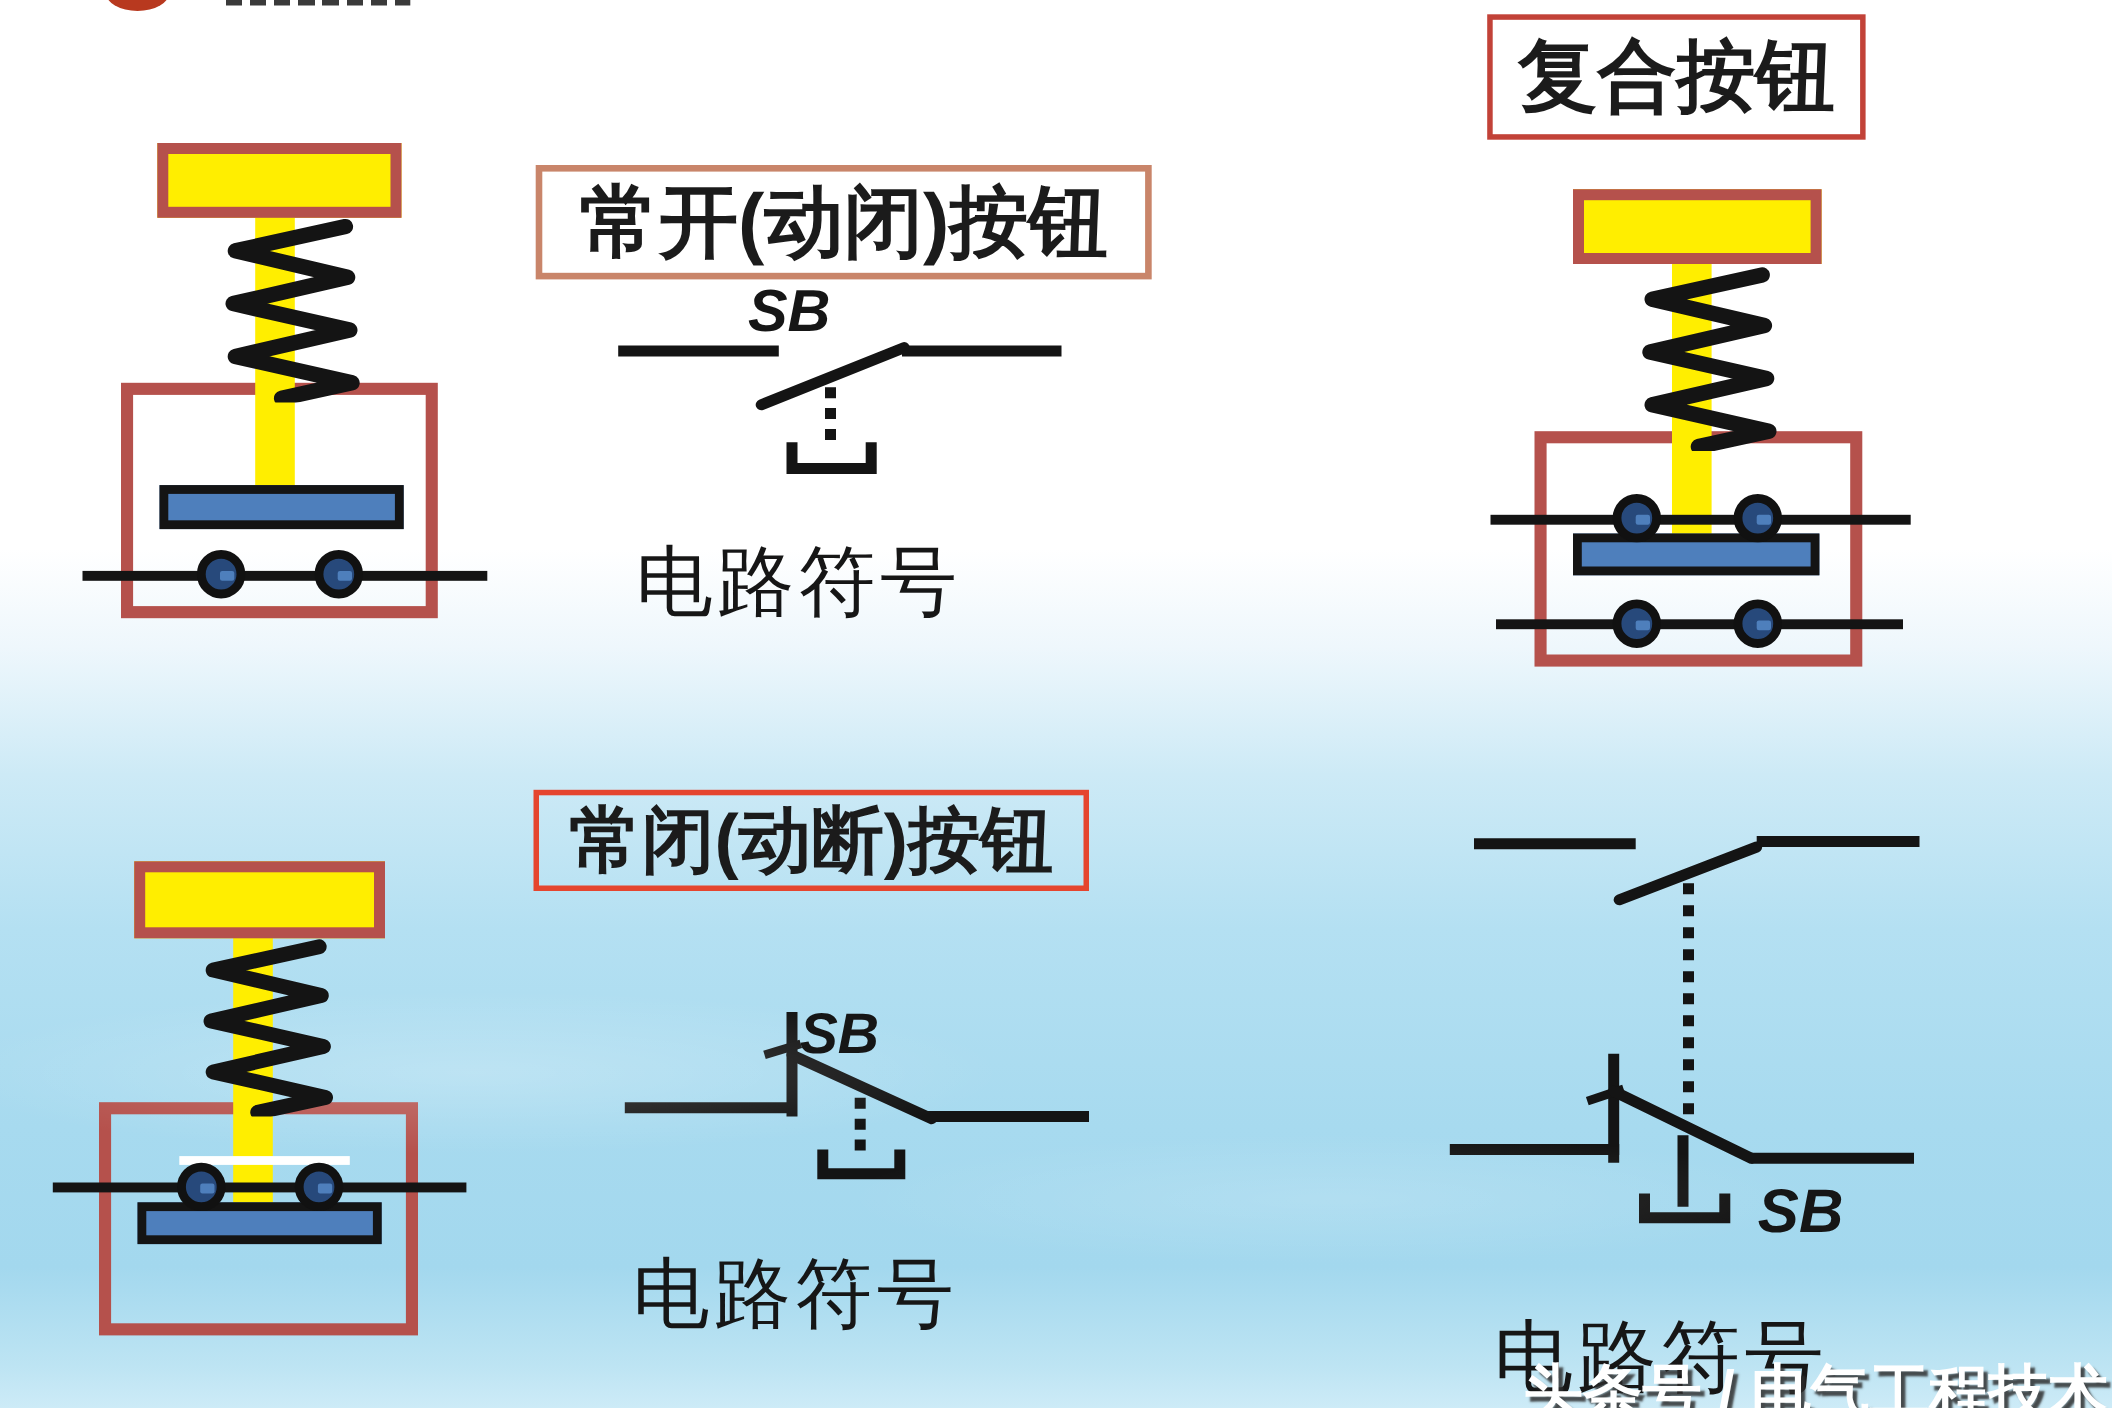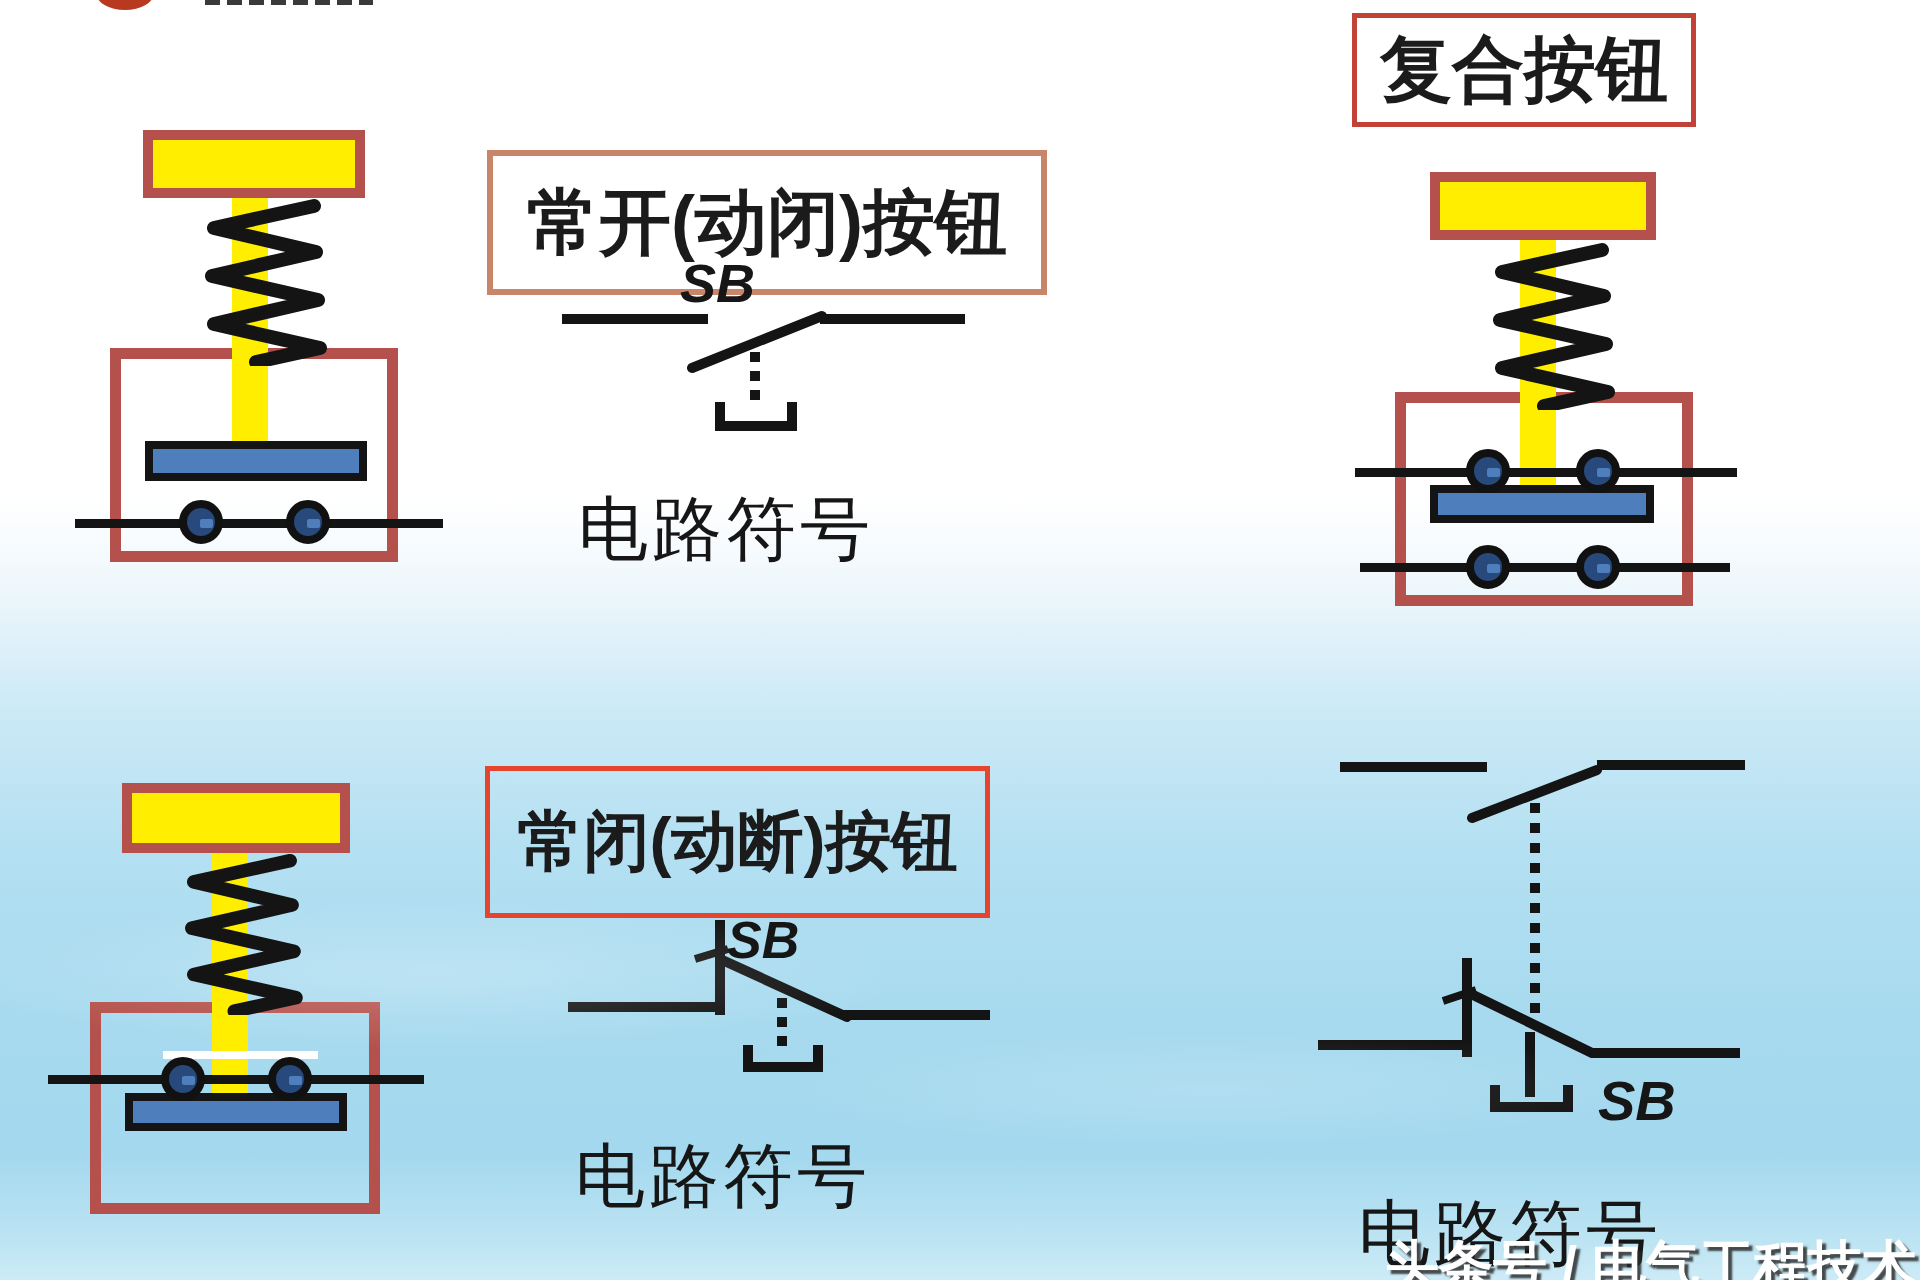--- a/index.html
+++ b/index.html
@@ -58,21 +58,21 @@
       <svg width="130" height="170" viewBox="0 0 130 170">
         <polyline points="116,10 16,32 118,56 14,80 120,104 16,128 122,152 58,166" fill="none" stroke="#141414" stroke-width="14" stroke-linecap="round" stroke-linejoin="round"></polyline>
       </svg>
     </div>
     <div class="abs wire" style="left:75px;top:519px;width:368px;"></div>
     <div class="abs bar" style="left:145px;top:441px;width:222px;height:40px;"></div>
     <div class="abs contact" style="left:179px;top:500px;"></div>
     <div class="abs contact" style="left:286px;top:500px;"></div>
   </div>
 
-  <div class="abs titlebox t-no" style="left:487px;top:150px;width:560px;height:145px;">
+  <div class="abs titlebox t-no" style="left:487px;top:150px;width:560px;height:104px;">
     <span style="font-size:72px;">常开(动闭)按钮</span>
   </div>
 
   <div class="abs sb" style="left:680px;top:252px;font-size:54px;">SB</div>
 
   <div class="abs" style="left:550px;top:300px;">
     <svg width="430" height="140" viewBox="0 0 430 140">
       <line x1="12" y1="19" x2="158" y2="19" stroke="#141414" stroke-width="10"></line>
       <line x1="142" y1="68" x2="272" y2="16" stroke="#141414" stroke-width="10" stroke-linecap="round"></line>
       <line x1="270" y1="19" x2="415" y2="19" stroke="#141414" stroke-width="10"></line>
@@ -114,21 +114,21 @@
         <polyline points="116,10 16,32 118,56 14,80 120,104 16,128 122,152 58,166" fill="none" stroke="#141414" stroke-width="14" stroke-linecap="round" stroke-linejoin="round"></polyline>
       </svg>
     </div>
     <div class="abs whiteline" style="left:163px;top:1051px;width:155px;height:8px;"></div>
     <div class="abs wire" style="left:48px;top:1075px;width:376px;"></div>
     <div class="abs contact" style="left:161px;top:1057px;"></div>
     <div class="abs contact" style="left:268px;top:1057px;"></div>
     <div class="abs bar" style="left:125px;top:1093px;width:222px;height:38px;"></div>
   </div>
 
-  <div class="abs titlebox t-nc" style="left:485px;top:718px;width:505px;height:152px;margin-top:48px;">
+  <div class="abs titlebox t-nc" style="left:485px;top:718px;width:505px;height:92px;">
     <span style="font-size:66px;">常闭(动断)按钮</span>
   </div>
 
   <div class="abs sb" style="left:727px;top:910px;font-size:52px;">SB</div>
 
   <div class="abs" style="left:550px;top:895px;">
     <svg width="460" height="185" viewBox="0 0 460 185">
       <line x1="18" y1="112" x2="172" y2="112" stroke="#141414" stroke-width="10"></line>
       <line x1="170" y1="25" x2="170" y2="120" stroke="#141414" stroke-width="10"></line>
       <line x1="145" y1="64" x2="178" y2="54" stroke="#141414" stroke-width="8"></line>

